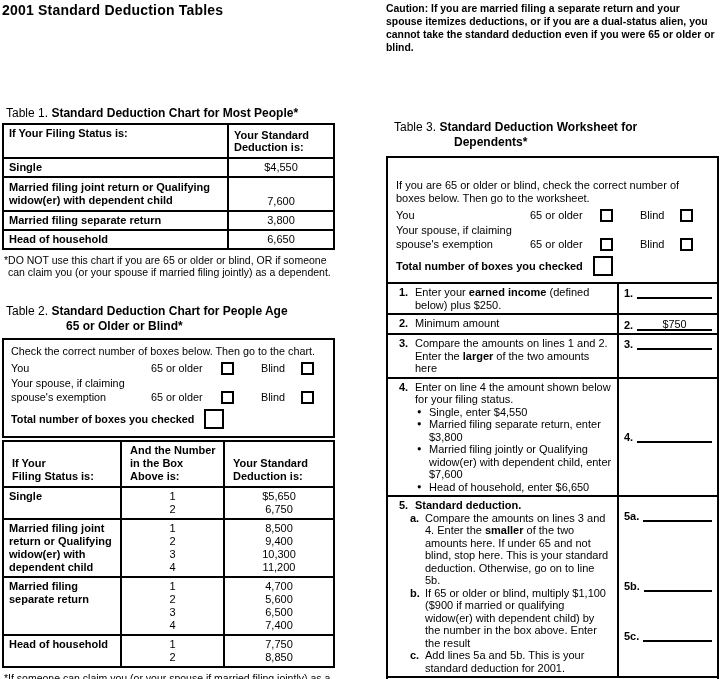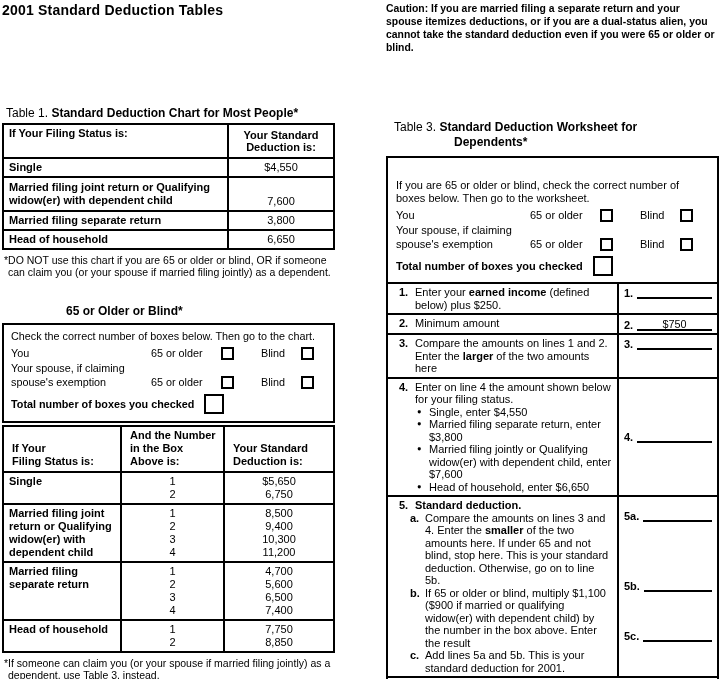--- a/index.html
+++ b/index.html
@@ -19,21 +19,21 @@
   .tbl-title .l2 { padding-left:60px; }
   .t1-title { margin-top:88px; padding-left:4px; white-space:nowrap; }
   .t2-title { margin-top:26px; padding-left:4px; }
   .t3-title { margin-top:66px; padding-left:8px; }
 
   table.grid { border-collapse:collapse; width:100%; table-layout:fixed; }
   table.grid td { border:2px solid #000; font-size:11px; padding:2px 5px; }
 
   .t1 { margin-top:2px; }
   .t1 .hdr1 { font-weight:bold; vertical-align:bottom; height:26px; padding-bottom:18px; }
-  .t1 .hdr2 { font-weight:bold; text-align:center; vertical-align:middle; line-height:12.5px; }
+  .t1 .hdr2 { font-weight:bold; text-align:left; vertical-align:middle; line-height:12.5px; }
   .t1 .status { font-weight:bold; line-height:13px; vertical-align:middle; }
   .t1 .amt { text-align:center; vertical-align:bottom; padding-bottom:3px; }
   .t1 .rh-s td { height:19px; }
   .t1 .rh-d td { height:34px; }
 
   .footnote { font-size:10.5px; line-height:12px; margin-top:4px; padding-left:6px; text-indent:-4px; }
 
   .cbbox { border:2px solid #000; margin-top:4px; padding:5px 7px 7px 7px; font-size:10.8px; }
   .cb-intro { line-height:13px; margin-bottom:2px; }
   .cbrow { display:flex; align-items:center; height:16px; }
@@ -116,20 +116,21 @@
     <tr class="rh-s">
       <td class="status">Head of household</td>
       <td class="amt">6,650</td>
     </tr>
   </tbody>
     </table>
 
   <div class="footnote">*DO NOT use this chart if you are 65 or older or blind, OR if someone can claim you (or your spouse if married filing jointly) as a dependent.</div>
 
   <div class="tbl-title t2-title">
+    <div><span class="label">Table 2.</span> <span>Standard Deduction Chart for People Age</span></div>
     <div class="l2">65 or Older or Blind*</div>
   </div>
 
   <div class="cbbox">
     <div class="cb-intro">Check the correct number of boxes below. Then go to the chart.</div>
     <div class="cbrow">
       <span class="who">You</span>
       <span class="l65">65 or older</span>
       <span class="cb"></span>
       <span class="lbl-blind">Blind</span>

